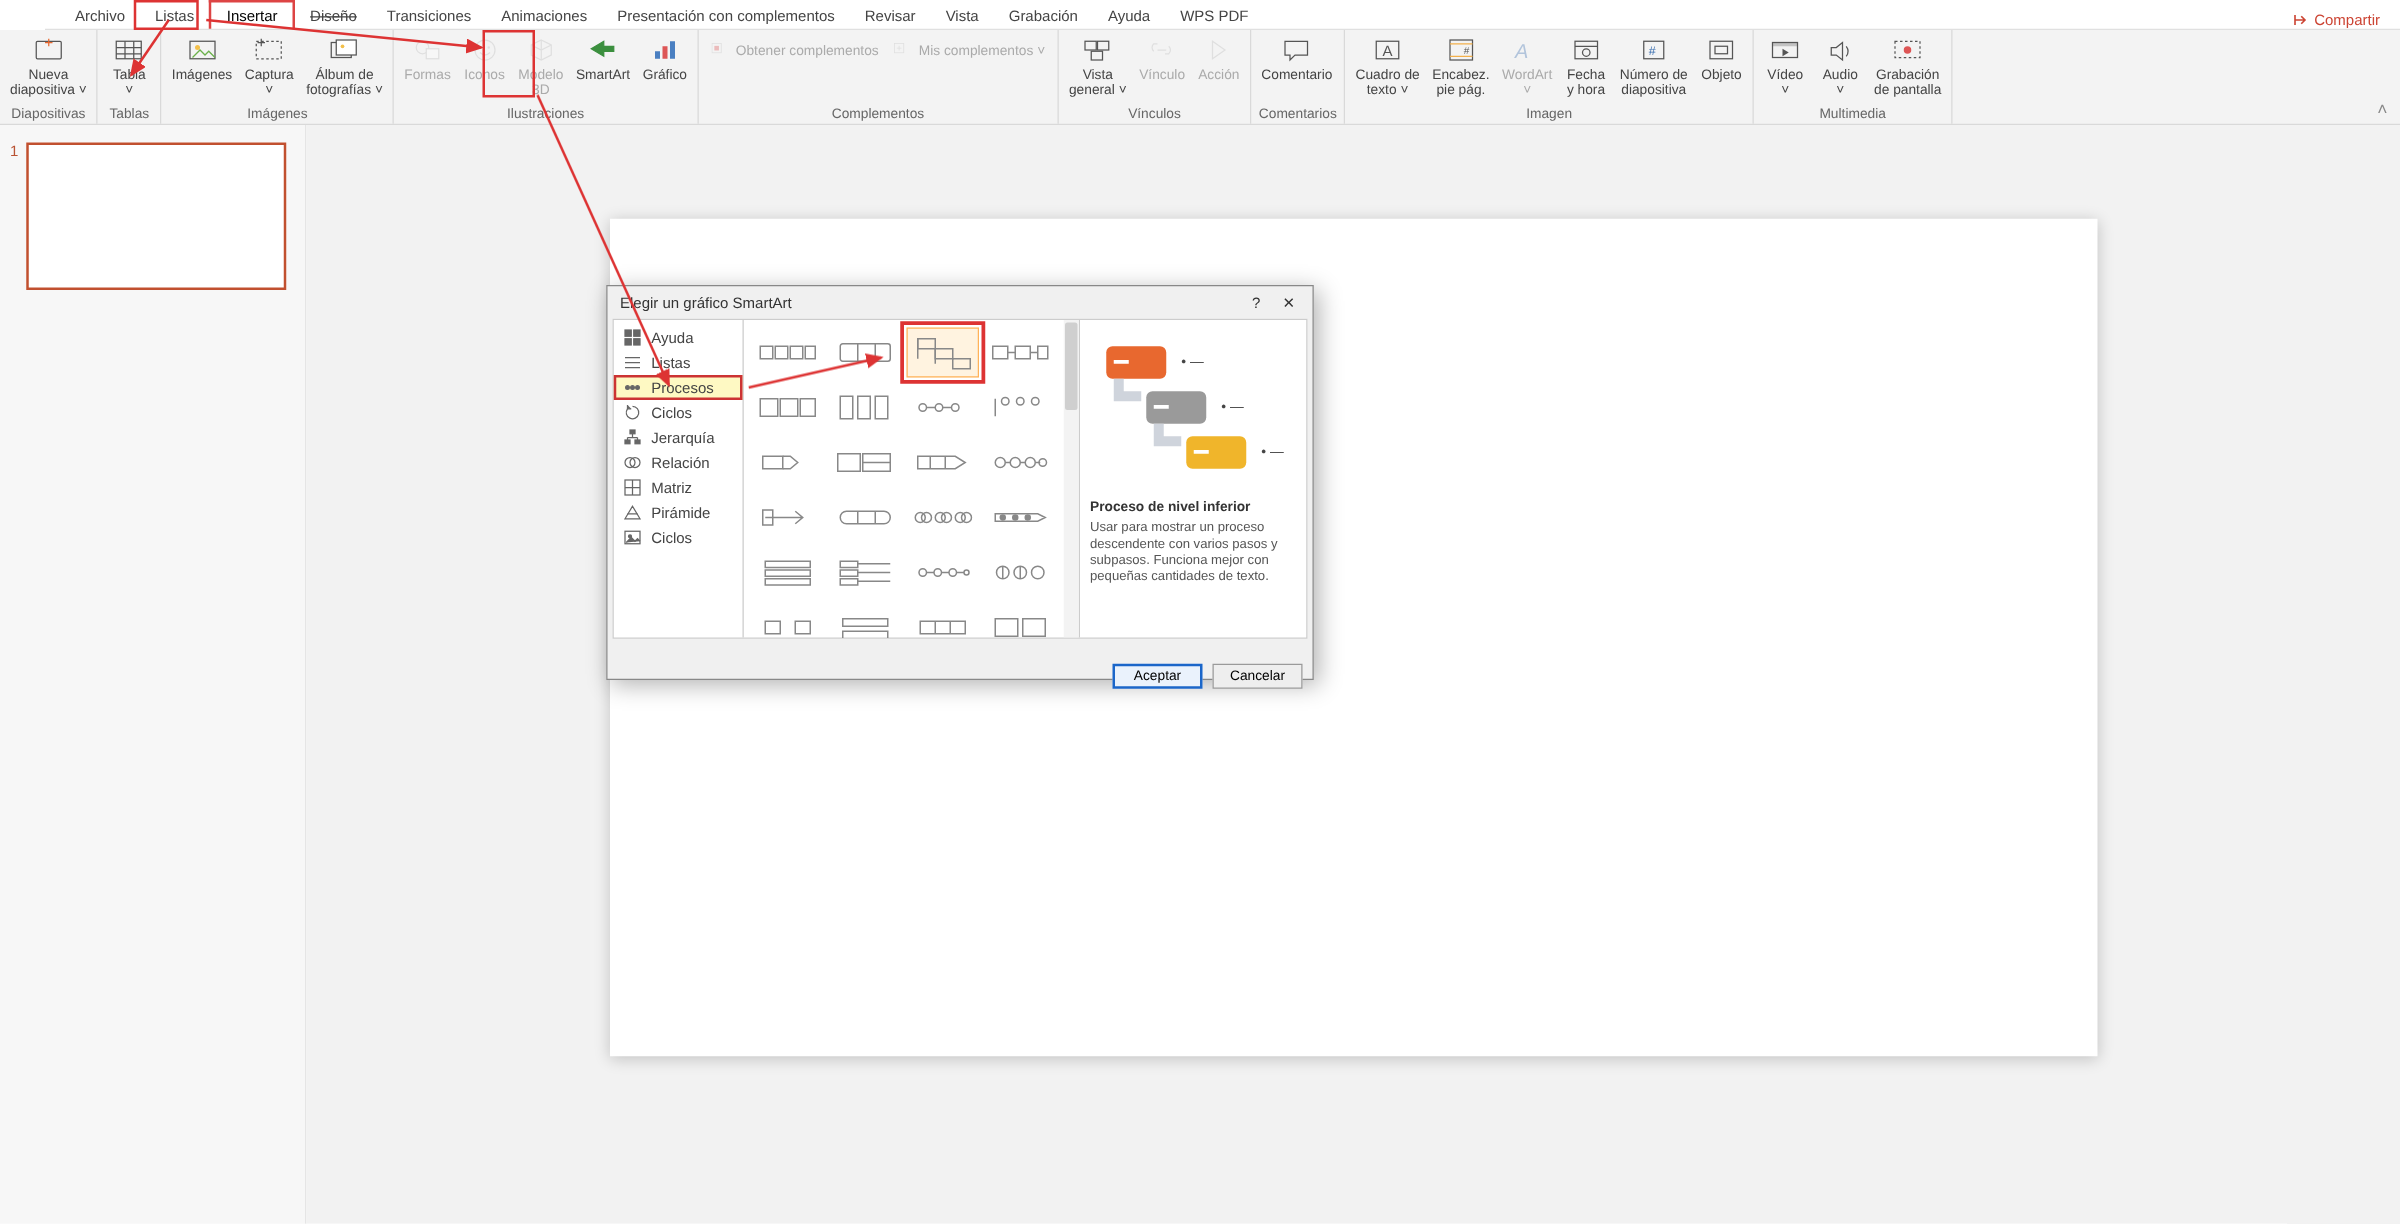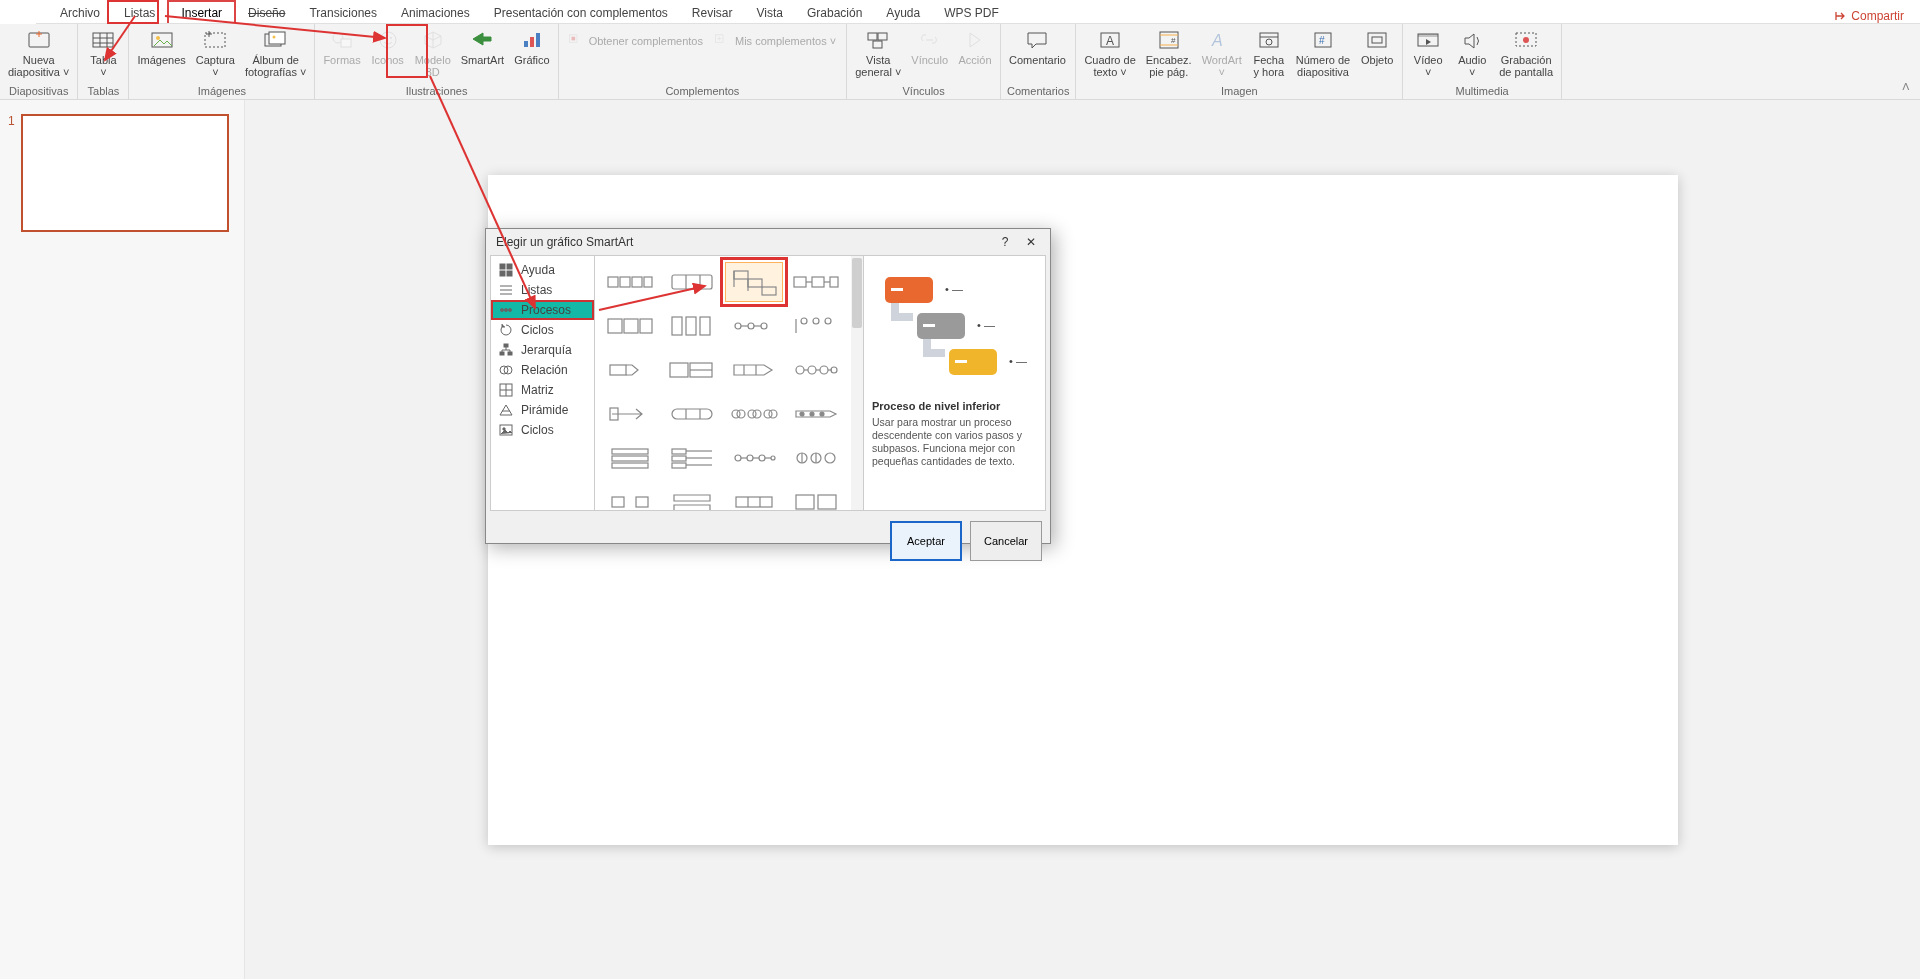--- a/index.html
+++ b/index.html
@@ -31,36 +31,36 @@
   .canvas { flex:1; background:#f2f2f2; display:flex; align-items:center; justify-content:center; }
   .slide { width:1190px; height:670px; background:#fff; box-shadow:0 2px 12px rgba(0,0,0,.2); margin-top:-60px;}
   
   .dialog { position:absolute; left:485px; top:228px; width:566px; height:316px; background:#f0f0f0; border:1px solid #888; box-shadow:4px 4px 18px rgba(0,0,0,.3); display:flex; flex-direction:column;}
   .dlg-title { height:26px; display:flex; align-items:center; padding:0 6px 0 10px; font-size:12px; color:#333;}
   .dlg-title .sp { flex:1;}
   .dlg-title .hb { width:26px; text-align:center; cursor:pointer; }
   .dlg-body { flex:1; display:flex; background:#fff; margin:0 4px; border:1px solid #ccc;}
   .catlist { width:104px; border-right:1px solid #ccc; padding:4px 0;}
   .cat { display:flex; align-items:center; gap:8px; padding:3px 8px; cursor:pointer; font-size:12px;}
-  .cat.sel { background:#14b8a6; border:2px solid #c33; padding:1px 6px;}
+  .cat.sel { background:#fef9c3; border:2px solid #c33; padding:1px 6px;}
   .cat svg{ width:14px; height:14px; flex:0 0 14px;}
   .gallery { flex:1; position:relative; overflow:hidden;}
   .gal-grid { position:absolute; inset:0 12px 0 0; overflow-y:auto; padding:6px; display:grid; grid-template-columns:repeat(4,1fr); gap:4px;}
   .gal-item { height:40px; border:1px solid transparent; display:flex; align-items:center; justify-content:center; cursor:pointer;}
   .gal-item svg{ width:48px; height:30px; stroke:#888; fill:none; stroke-width:1.2;}
   .gal-item.sel { border:1px solid #ffb259; background:#fff3e0;}
   .gal-item.sel-outer{ outline:3px solid #d33; outline-offset:2px;}
   .scroll { position:absolute; right:0; top:0; bottom:0; width:12px; background:#f3f3f3;}
   .scroll .bar{ position:absolute; left:1px; right:1px; top:2px; height:70px; background:#cfcfcf; border-radius:2px;}
   .preview { width:182px; border-left:1px solid #ccc; padding:8px; display:flex; flex-direction:column;}
   .pv-img { flex:0 0 130px; display:flex; align-items:center; justify-content:center;}
   .pv-title { font-weight:600; font-size:11px; margin:6px 0 4px; color:#333;}
   .pv-desc { font-size:10.5px; color:#555; line-height:1.25;}
   .dlg-foot { height:32px; display:flex; align-items:center; justify-content:flex-end; gap:8px; padding:0 8px;}
-  .dlg-btn { min-width:72px; height:40px; border:1px solid #9a9a9a; background:#eee; font-size:11px; cursor:pointer;margin-top:28px;}
+  .dlg-btn { min-width:72px; height:20px; border:1px solid #9a9a9a; background:#eee; font-size:11px; cursor:pointer;margin-top:28px;}
   .dlg-btn.primary { border:2px solid #1b66c9; background:#eaf2fc; }
   
   .hl { position:absolute; border:2px solid #d33; pointer-events:none; }
   .arrow-svg{ position:absolute; pointer-events:none; }
 </style>
 </head>
 <body>
 
 <div class="menubar">
   <div class="menuitem">Archivo</div>

